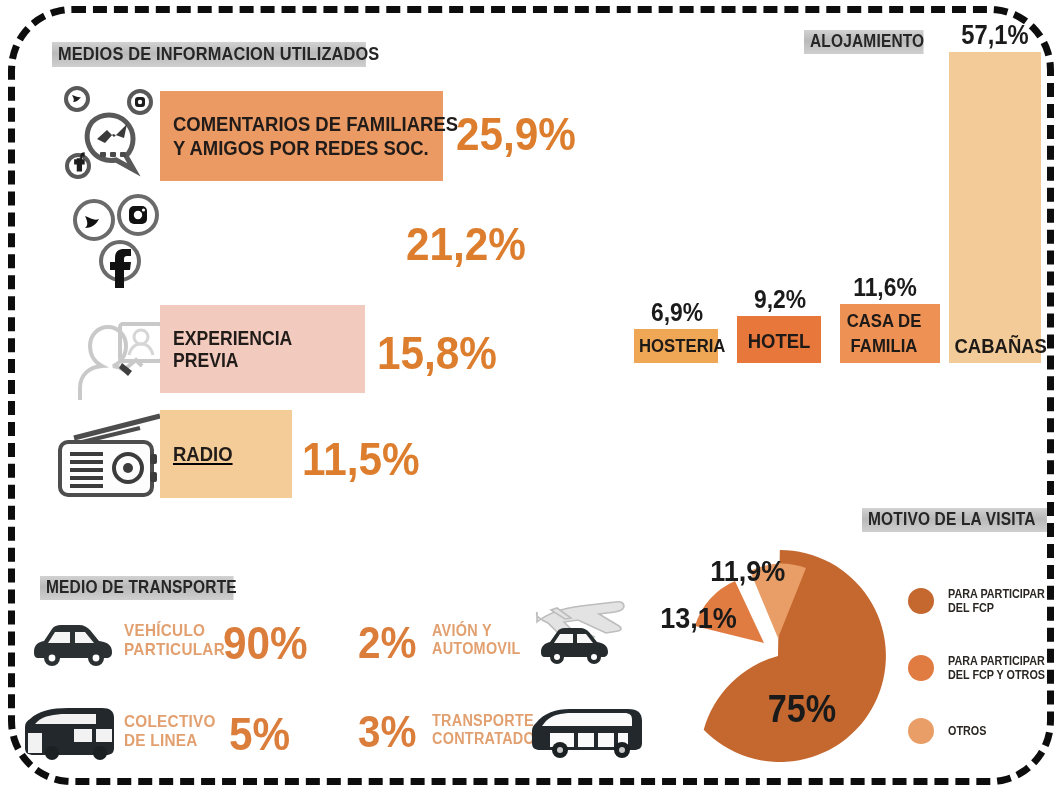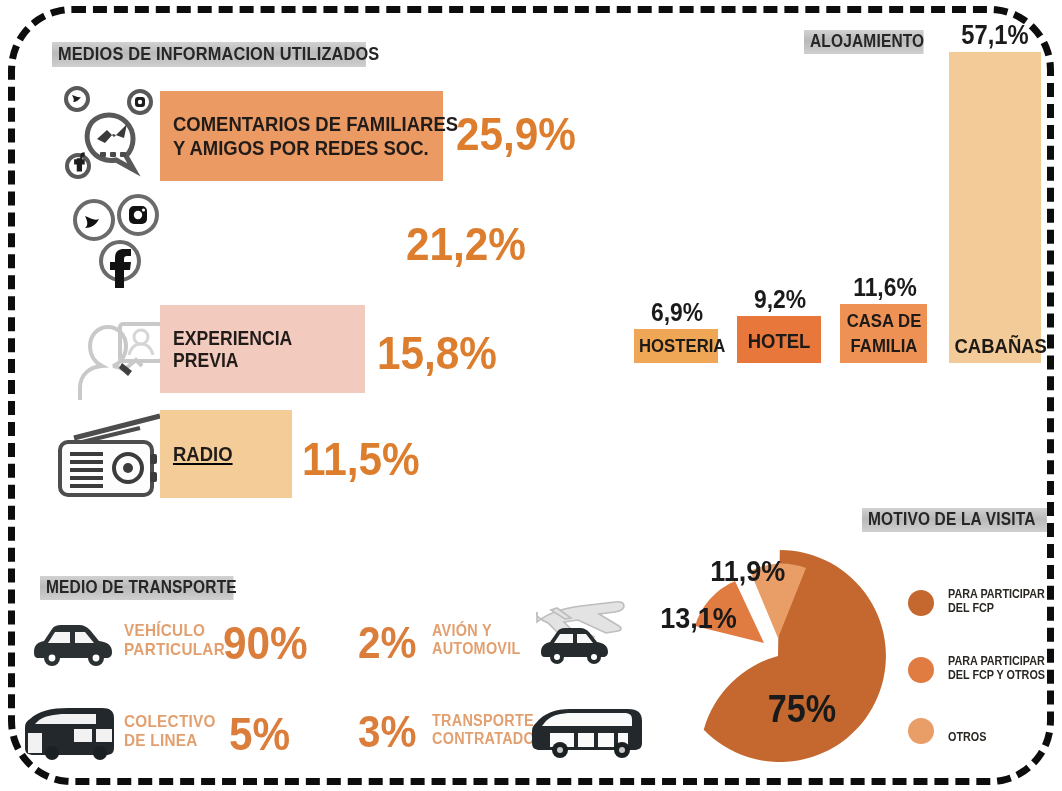--- a/index.html
+++ b/index.html
@@ -110,21 +110,21 @@
 
   
   .pie-wrap { position: absolute; }
   .pie-val {
     position: absolute;
     color: #1a1a1a;
     font-weight: bold;
     white-space: nowrap;
     transform: scaleX(.9);
   }
-  .legend-item { position: absolute; display: flex; align-items: flex-end; }
+  .legend-item { position: absolute; display: flex; align-items: center; }
   .legend-dot { width: 26px; height: 26px; border-radius: 50%; flex: 0 0 auto; }
   .legend-text {
     margin-left: 14px;
     font-weight: bold;
     color: #2a2622;
     line-height: 1.2;
     white-space: nowrap;
     transform: scaleX(.9);
     transform-origin: left center;
     font-size: 12px;
@@ -234,21 +234,21 @@
   <div class="vbar" style="left:634px; top:329px; width:84px; height:34px; background:#EFA755;">
     <div class="vbar-name" style="left:0; top:7px; width:84px; font-size:19px;">HOSTERIA</div>
   </div>
 
   <div class="vbar-cap" style="left:735px; top:284px; width:90px; font-size:26px;">9,2%</div>
   <div class="vbar" style="left:737px; top:316px; width:84px; height:47px; background:#E8773C;">
     <div class="vbar-name" style="left:0; top:14px; width:84px; font-size:21px;">HOTEL</div>
   </div>
 
   <div class="vbar-cap" style="left:838px; top:272px; width:94px; font-size:26px;">11,6%</div>
-  <div class="vbar" style="left:840px; top:304px; width:87px; height:59px; background:#EE9155;padding-left:36px;">
+  <div class="vbar" style="left:840px; top:304px; width:100px; height:59px; background:#EE9155;padding-left:36px;">
     <div class="vbar-name" style="left:0; top:7px; width:88px; font-size:19px;">CASA DE</div>
     <div class="vbar-name" style="left:0; top:32px; width:88px; font-size:19px;">FAMILIA</div>
   </div>
 
   <div class="vbar-cap" style="left:947px; top:20px; width:96px; font-size:27px;">57,1%</div>
   <div class="vbar" style="left:949px; top:52px; width:92px; height:311px; background:#F3CB98;padding-left:24px;">
     <div class="vbar-name" style="left:0; bottom:7px; width:92px; font-size:21px;">CABAÑAS</div>
   </div>
 
   <div class="badge" style="left:40px; top:576px; font-size:18px; width:225px;">MEDIO DE TRANSPORTE</div>

